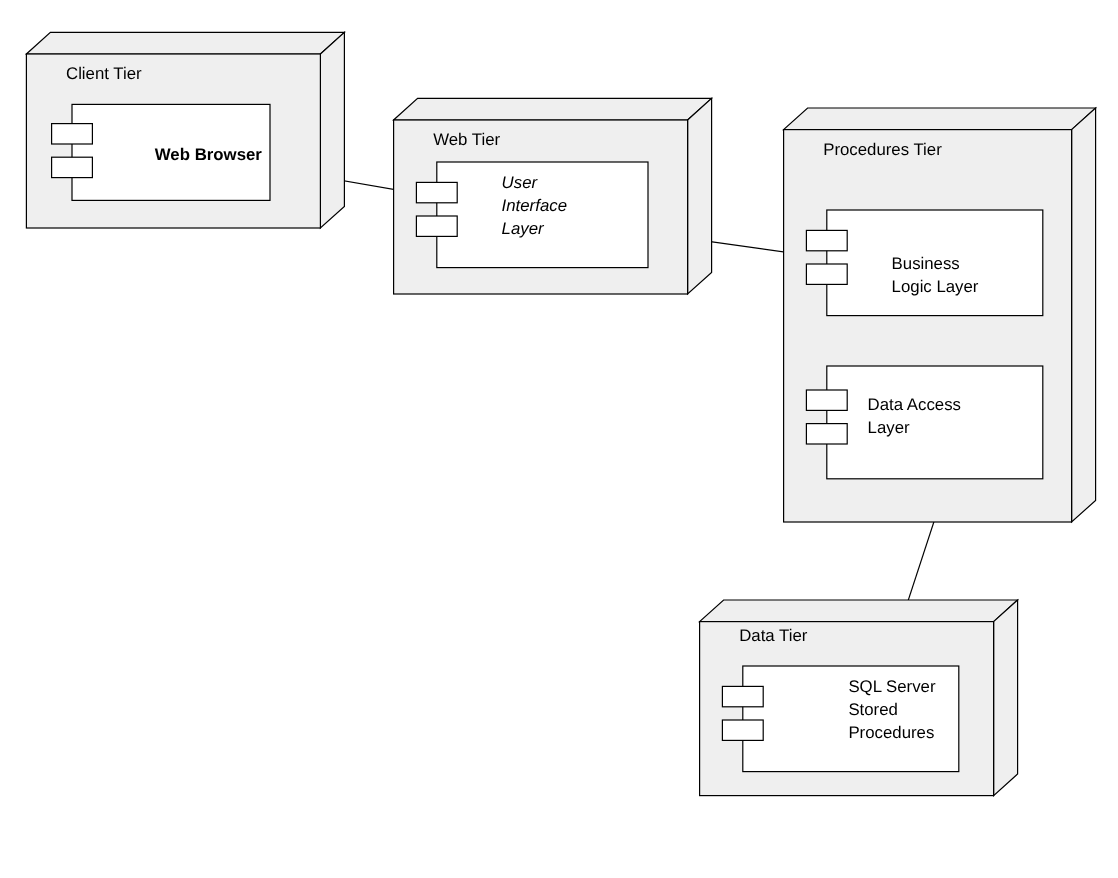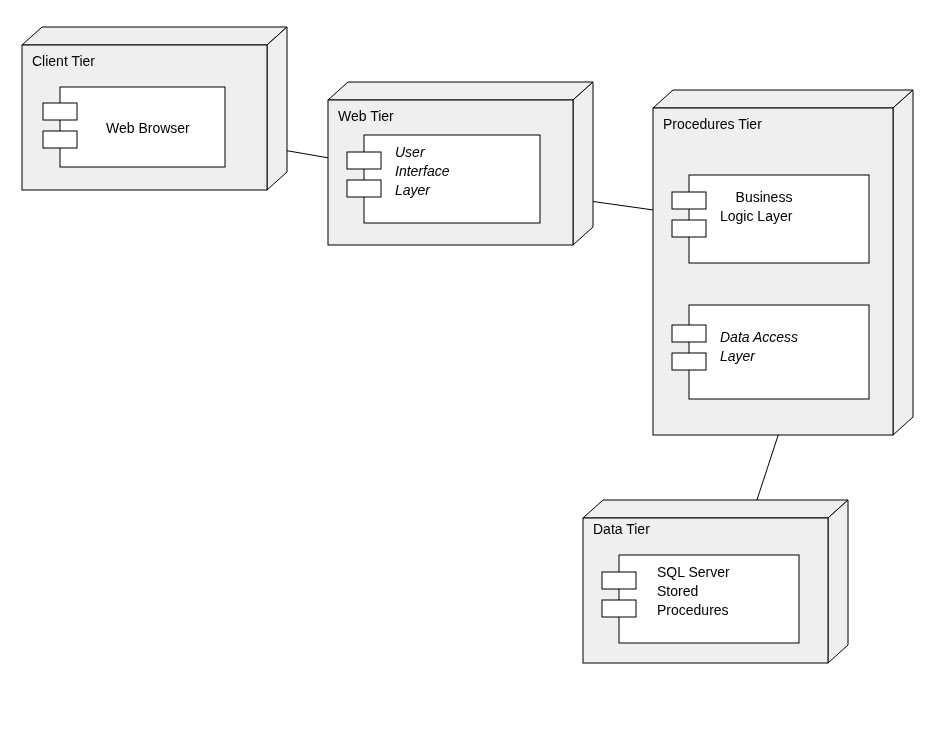--- a/index.html
+++ b/index.html
@@ -17,20 +17,21 @@
     svg {
       position: absolute;
       top: 0;
       left: 0;
     }
     .node-label {
       position: absolute;
       font-size: 14px;
       white-space: pre-line;
       line-height: 1.35;
+      margin-left: 23px;
     }
   </style>
 </head>
 <body>
 
 <svg width="932" height="732">
 
   <line x1="225" y1="140" x2="364" y2="164" stroke="#000" stroke-width="1"></line>
 
   <line x1="540" y1="194" x2="689" y2="215" stroke="#000" stroke-width="1"></line>
@@ -91,29 +92,29 @@
   </g>
 
   <g>
     <rect x="619" y="555" width="180" height="88" fill="#FFFFFF" stroke="#000" stroke-width="1"></rect>
     <rect x="602" y="572" width="34" height="17" fill="#FFFFFF" stroke="#000" stroke-width="1"></rect>
     <rect x="602" y="600" width="34" height="17" fill="#FFFFFF" stroke="#000" stroke-width="1"></rect>
   </g>
 </svg>
 
 <div class="node-label" style="left:32px; top:52px;">Client Tier</div>
-<div class="node-label" style="left:106px; top:119px;">Web Browser</div>
+<div class="node-label" style="left:106px; top:119px;font-weight:bold;">Web Browser</div>
 
 <div class="node-label" style="left:338px; top:107px;">Web Tier</div>
 <div class="node-label" style="left:395px; top:143px;font-style:italic;">User
 Interface
 Layer</div>
 
 <div class="node-label" style="left:663px; top:115px;">Procedures Tier</div>
-<div class="node-label" style="left:720px; top:188px;text-align:right;">Business
+<div class="node-label" style="left:720px; top:210px;">Business
 Logic Layer</div>
-<div class="node-label" style="left:720px; top:328px;font-style:italic;">Data Access
+<div class="node-label" style="left:700px; top:328px;">Data Access
 Layer</div>
 
 <div class="node-label" style="left:593px; top:520px;">Data Tier</div>
-<div class="node-label" style="left:657px; top:563px;">SQL Server
+<div class="node-label" style="left:684px; top:563px;">SQL Server
 Stored
 Procedures</div>
 
 </body></html>

